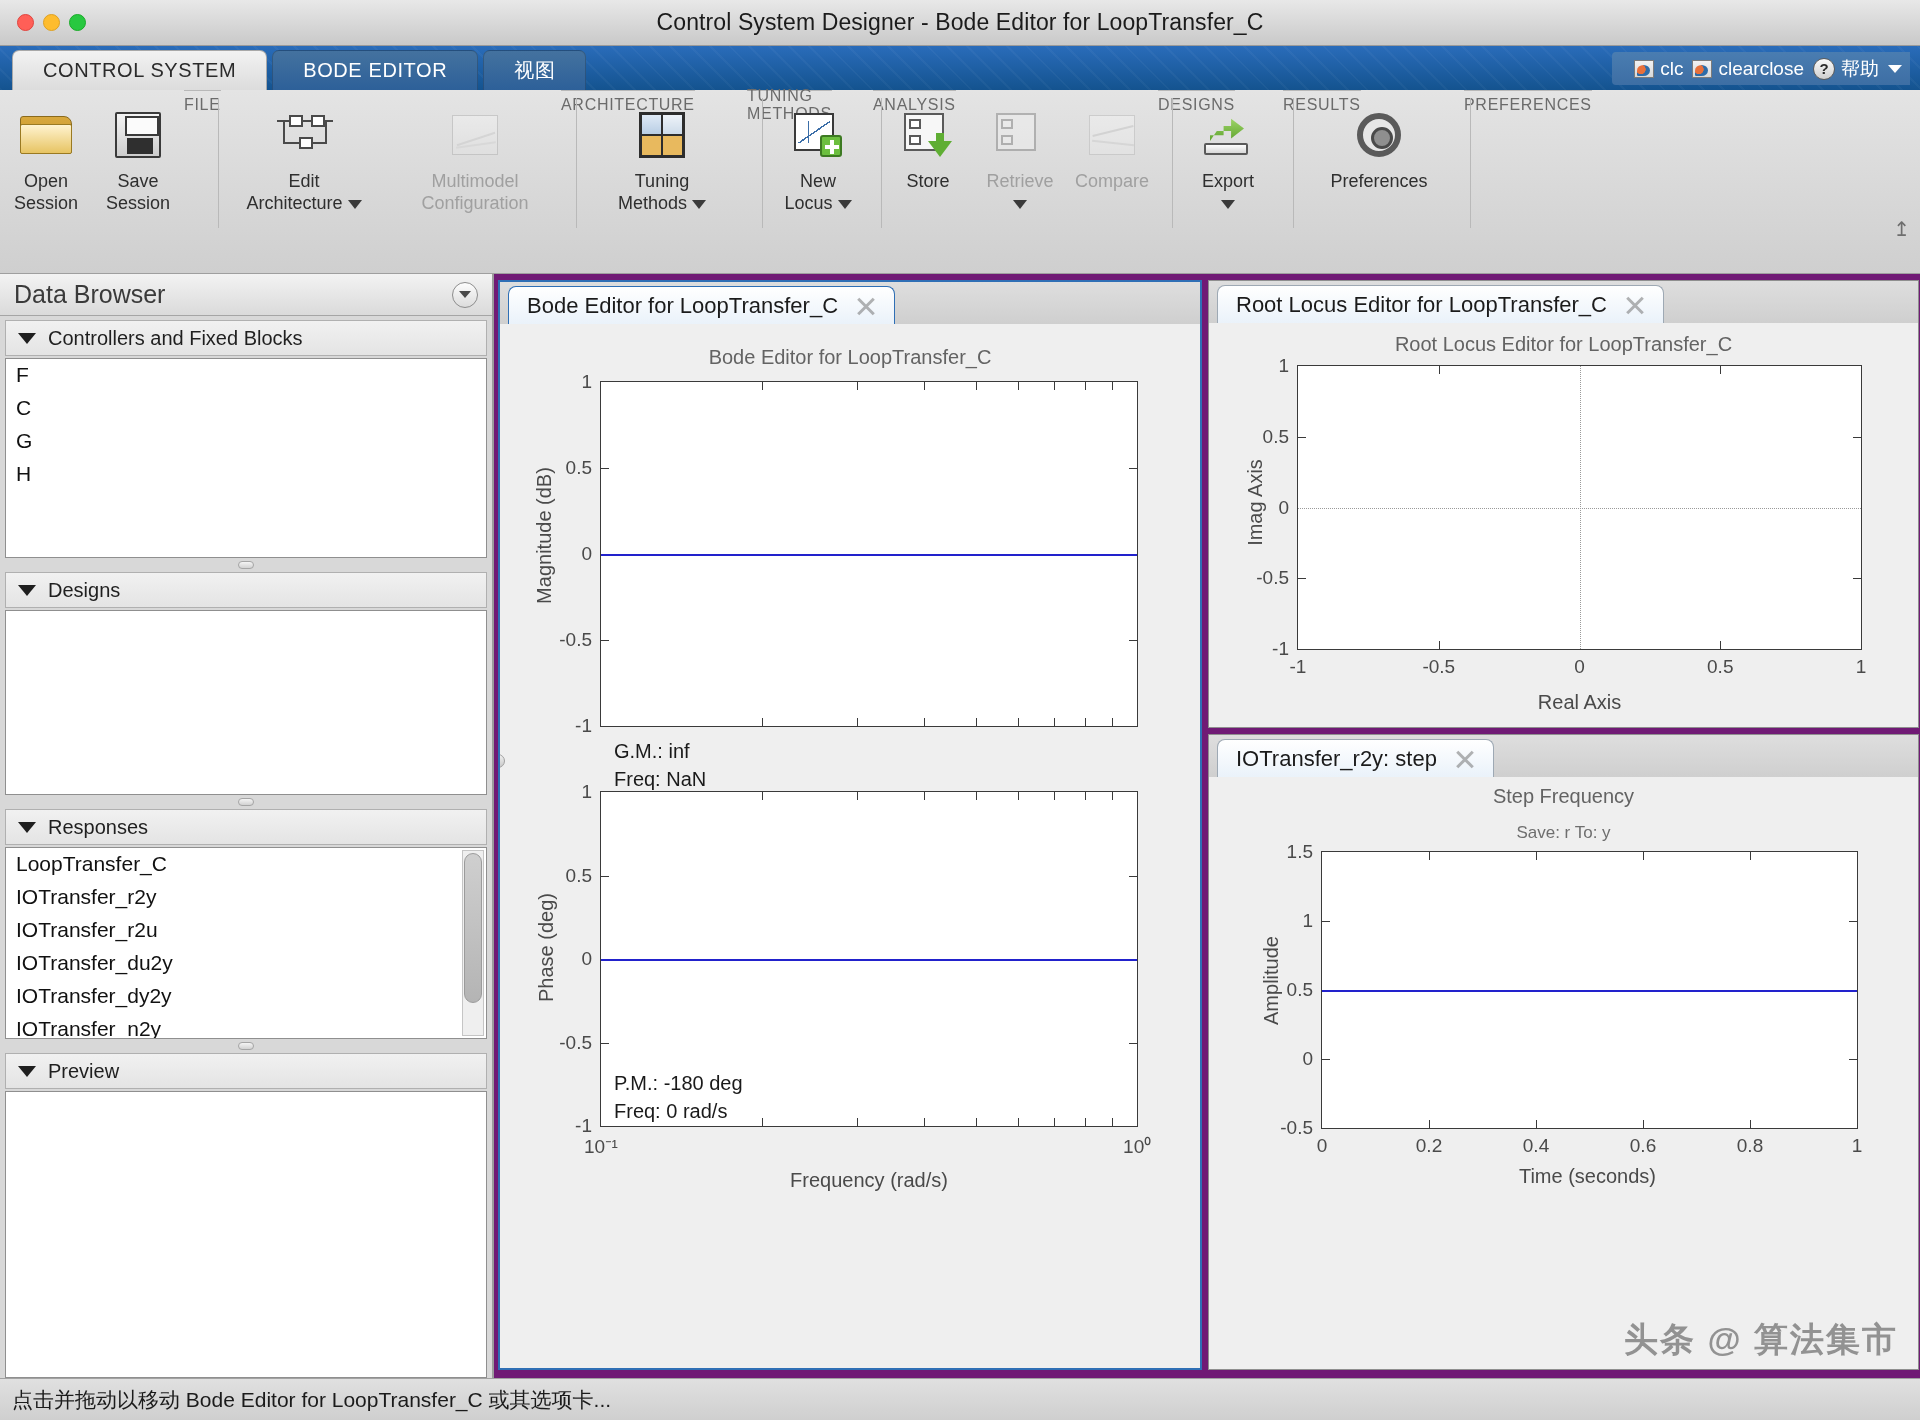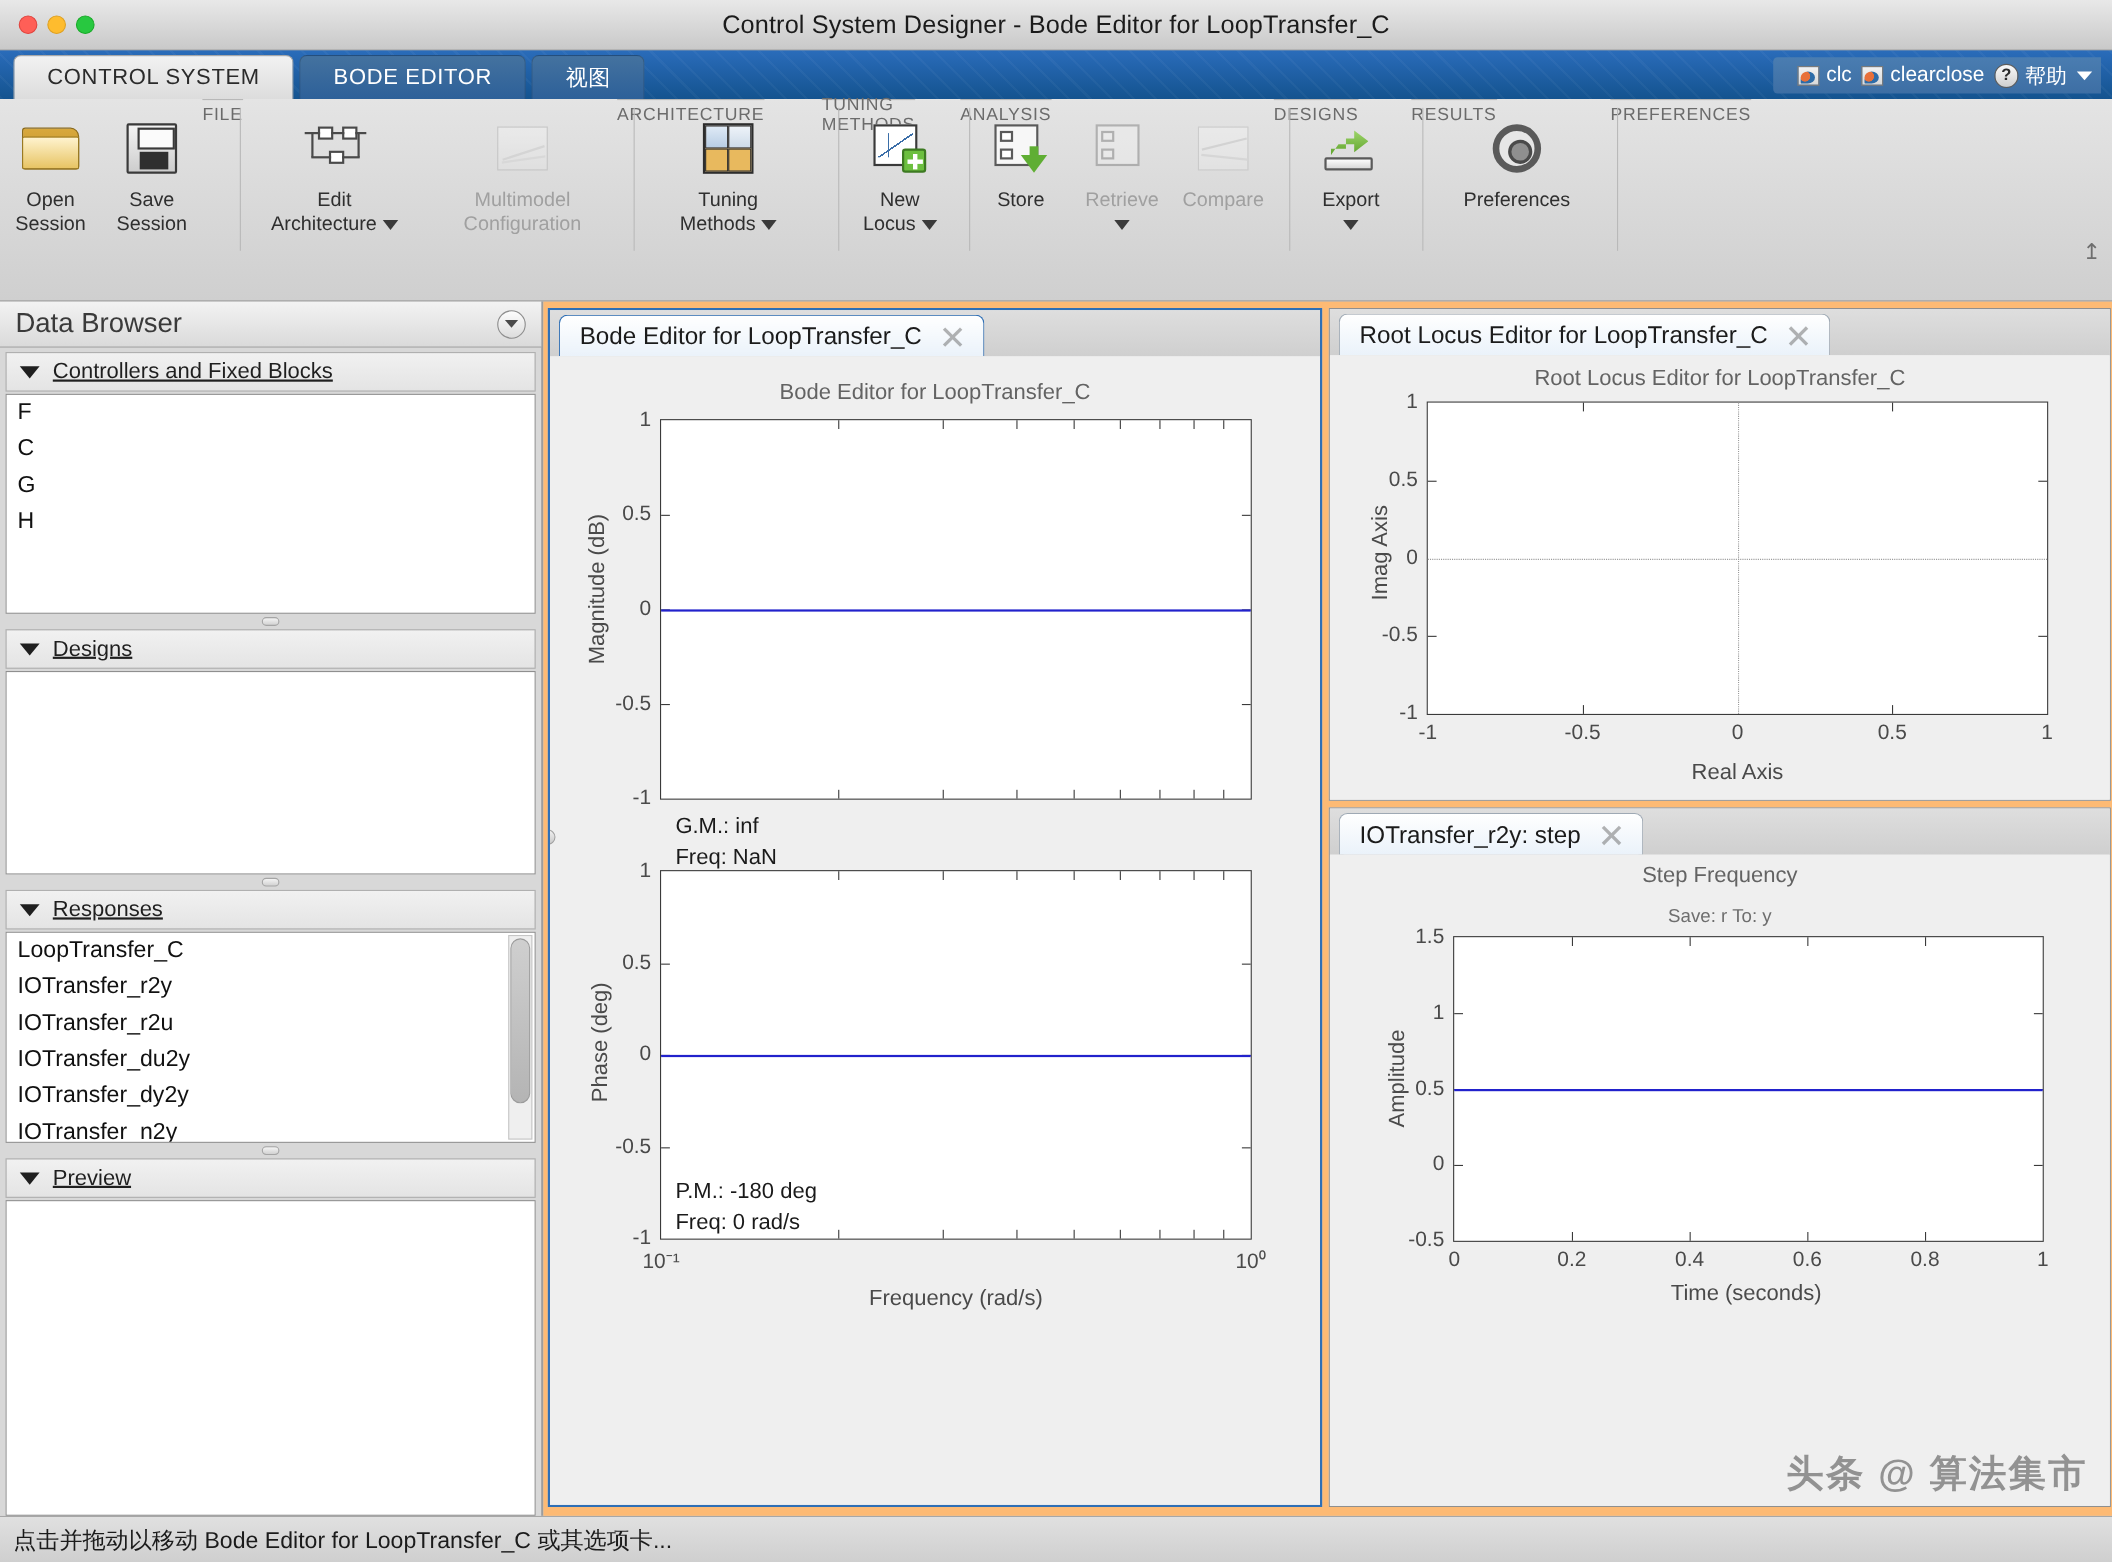--- a/index.html
+++ b/index.html
@@ -166,35 +166,35 @@
     border-bottom:1px solid #a5a5a5; display:flex; align-items:center;
     padding:0 14px; justify-content:space-between;
   }
   .browser-hdr .t{ font-size:25px; color:#3a3a3a; }
   .circ-btn{ width:26px;height:26px;border-radius:50%;border:1px solid #8d8d8d;background:linear-gradient(#fdfdfd,#dcdcdc);display:flex;align-items:center;justify-content:center; }
   .circ-btn i{ width:0;height:0;border-left:6px solid transparent;border-right:6px solid transparent;border-top:7px solid #4a4a4a; }
   .sec-hdr{
     height:36px; background:linear-gradient(#f1f1f1,#e4e4e4);
     border:1px solid #b0b0b0; margin:4px 5px 0 5px;
     display:flex; align-items:center; gap:12px; padding:0 12px;
-    font-size:20px; color:#1f1f1f;text-decoration:underline;
+    font-size:20px; color:#1f1f1f;
   }
   .tri{ width:0;height:0;border-left:9px solid transparent;border-right:9px solid transparent;border-top:11px solid #1f1f1f; }
   .listbox{
     background:#fff; border:1px solid #8f8f8f; margin:2px 5px 0 5px;
     overflow:hidden; position:relative;
   }
   .listbox .row{ font-size:21px; color:#111; padding:2px 10px; line-height:1.38; }
   .splitter{ height:14px; display:flex;align-items:center;justify-content:center; }
   .splitter i{ width:16px;height:8px;background:linear-gradient(#f4f4f4,#d2d2d2);border:1px solid #a5a5a5;border-radius:4px; }
   .vscroll{ position:absolute; right:2px; top:2px; width:22px; bottom:2px; background:#efefef; border:1px solid #c5c5c5; }
   .vscroll i{ position:absolute; left:1px; right:1px; top:2px; height:150px; background:linear-gradient(#cfcfcf,#b4b4b4); border:1px solid #9b9b9b; border-radius:11px; }
 
   
-  .plots{ flex:1; display:flex; background:#fdba74; }
+  .plots{ flex:1; display:flex; background:#701a75; }
   .col-left{ width:712px; padding:6px 4px 8px 4px; display:flex; }
   .col-right{ flex:1; padding:6px 1px 8px 2px; display:flex; flex-direction:column; gap:6px; }
 
   .panel{ background:#efefef; border:1px solid #8f8f8f; display:flex; flex-direction:column; position:relative; }
   .panel.sel{ border:2px solid #2f6fb5; }
   .panel-tabbar{ height:42px; background:linear-gradient(#dedede,#cfcfcf); display:flex; align-items:flex-end; padding-left:8px; }
   .ptab{
     height:38px; display:flex; align-items:center; gap:18px; padding:0 18px;
     background:linear-gradient(#ffffff,#eaf2fa);
     border:1px solid #9ea9b4; border-bottom:none; border-radius:8px 8px 0 0;

